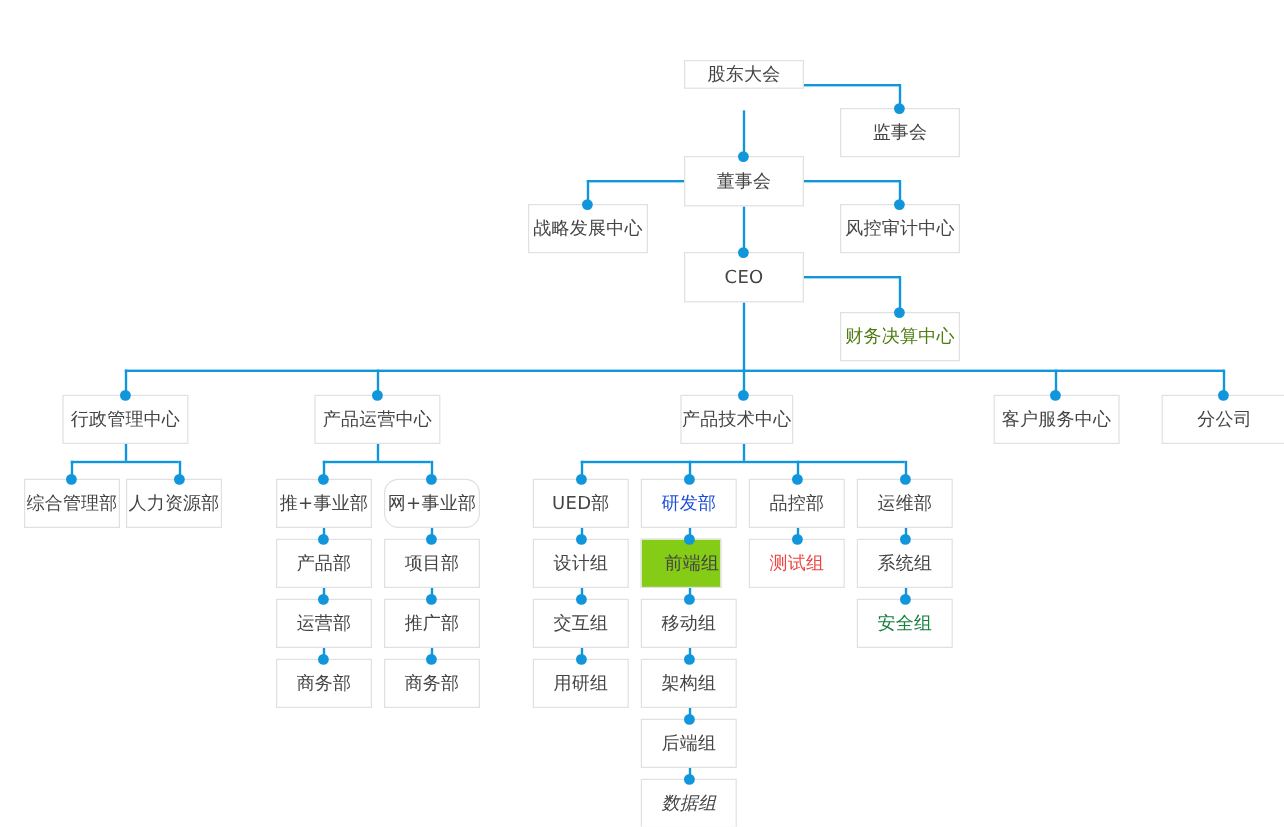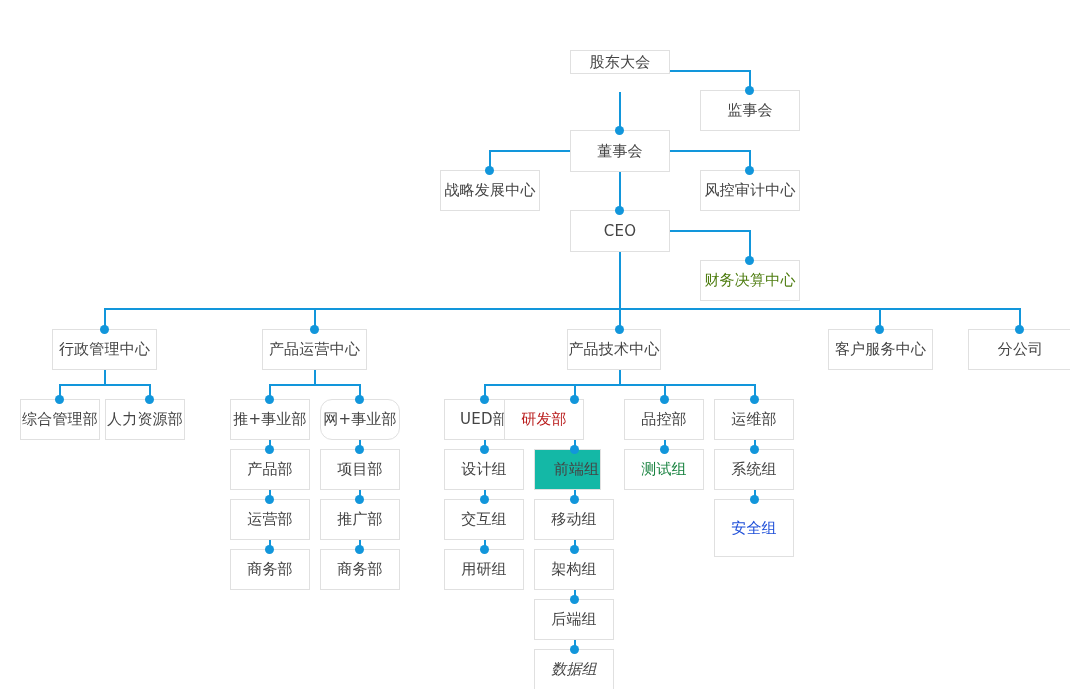--- a/index.html
+++ b/index.html
@@ -120,30 +120,30 @@
       <div class="node" style="left: 105px; top: 399px; width: 80px; height: 41px; border-color: rgb(224, 224, 224); background: rgb(255, 255, 255); color: rgb(68, 68, 68);">人力资源部</div>
       <div class="node" style="left: 230px; top: 399px; width: 80px; height: 41px; border-color: rgb(224, 224, 224); background: rgb(255, 255, 255); color: rgb(68, 68, 68);">推+事业部</div>
       <div class="node" style="left: 320px; top: 399px; width: 80px; height: 41px; border-color: rgb(224, 224, 224); background: rgb(255, 255, 255); color: rgb(68, 68, 68); border-radius: 12px;">网+事业部</div>
       <div class="node" style="left: 230px; top: 449px; width: 80px; height: 41px; border-color: rgb(224, 224, 224); background: rgb(255, 255, 255); color: rgb(68, 68, 68);">产品部</div>
       <div class="node" style="left: 320px; top: 449px; width: 80px; height: 41px; border-color: rgb(224, 224, 224); background: rgb(255, 255, 255); color: rgb(68, 68, 68);">项目部</div>
       <div class="node" style="left: 230px; top: 499px; width: 80px; height: 41px; border-color: rgb(224, 224, 224); background: rgb(255, 255, 255); color: rgb(68, 68, 68);">运营部</div>
       <div class="node" style="left: 320px; top: 499px; width: 80px; height: 41px; border-color: rgb(224, 224, 224); background: rgb(255, 255, 255); color: rgb(68, 68, 68);">推广部</div>
       <div class="node" style="left: 230px; top: 549px; width: 80px; height: 41px; border-color: rgb(224, 224, 224); background: rgb(255, 255, 255); color: rgb(68, 68, 68);">商务部</div>
       <div class="node" style="left: 320px; top: 549px; width: 80px; height: 41px; border-color: rgb(224, 224, 224); background: rgb(255, 255, 255); color: rgb(68, 68, 68);">商务部</div>
       <div class="node" style="left: 444px; top: 399px; width: 80px; height: 41px; border-color: rgb(224, 224, 224); background: rgb(255, 255, 255); color: rgb(68, 68, 68);">UED部</div>
-      <div class="node" style="left: 504px; top: 399px; width: 80px; height: 41px; border-color: rgb(224, 224, 224); background: rgb(255, 255, 255); color: #b91c1c;">研发部</div>
+      <div class="node" style="left: 534px; top: 399px; width: 80px; height: 41px; border-color: rgb(224, 224, 224); background: rgb(255, 255, 255); color: #1d4ed8;">研发部</div>
       <div class="node" style="left: 624px; top: 399px; width: 80px; height: 41px; border-color: rgb(224, 224, 224); background: rgb(255, 255, 255); color: rgb(68, 68, 68);">品控部</div>
       <div class="node" style="left: 714px; top: 399px; width: 80px; height: 41px; border-color: rgb(224, 224, 224); background: rgb(255, 255, 255); color: rgb(68, 68, 68);">运维部</div>
       <div class="node" style="left: 444px; top: 449px; width: 80px; height: 41px; border-color: rgb(224, 224, 224); background: rgb(255, 255, 255); color: rgb(68, 68, 68);">设计组</div>
-      <div class="node" style="left: 534px; top: 449px; width: 67px; height: 41px; border-color: rgb(224, 224, 224); background: #14b8a6; color: rgb(68, 68, 68); padding-left: 18px;">前端组</div>
-      <div class="node" style="left: 624px; top: 449px; width: 80px; height: 41px; border-color: rgb(224, 224, 224); background: rgb(255, 255, 255); color: #15803d;">测试组</div>
+      <div class="node" style="left: 534px; top: 449px; width: 67px; height: 41px; border-color: rgb(224, 224, 224); background: #84cc16; color: rgb(68, 68, 68); padding-left: 18px;">前端组</div>
+      <div class="node" style="left: 624px; top: 449px; width: 80px; height: 41px; border-color: rgb(224, 224, 224); background: rgb(255, 255, 255); color: #ef4444;">测试组</div>
       <div class="node" style="left: 714px; top: 449px; width: 80px; height: 41px; border-color: rgb(224, 224, 224); background: rgb(255, 255, 255); color: rgb(68, 68, 68);">系统组</div>
       <div class="node" style="left: 444px; top: 499px; width: 80px; height: 41px; border-color: rgb(224, 224, 224); background: rgb(255, 255, 255); color: rgb(68, 68, 68);">交互组</div>
       <div class="node" style="left: 534px; top: 499px; width: 80px; height: 41px; border-color: rgb(224, 224, 224); background: rgb(255, 255, 255); color: rgb(68, 68, 68);">移动组</div>
-      <div class="node" style="left: 714px; top: 499px; width: 80px; height: 58px; border-color: rgb(224, 224, 224); background: rgb(255, 255, 255); color: #1d4ed8;">安全组</div>
+      <div class="node" style="left: 714px; top: 499px; width: 80px; height: 41px; border-color: rgb(224, 224, 224); background: rgb(255, 255, 255); color: #15803d;">安全组</div>
       <div class="node" style="left: 444px; top: 549px; width: 80px; height: 41px; border-color: rgb(224, 224, 224); background: rgb(255, 255, 255); color: rgb(68, 68, 68);">用研组</div>
       <div class="node" style="left: 534px; top: 549px; width: 80px; height: 41px; border-color: rgb(224, 224, 224); background: rgb(255, 255, 255); color: rgb(68, 68, 68);">架构组</div>
       <div class="node" style="left: 534px; top: 599px; width: 80px; height: 41px; border-color: rgb(224, 224, 224); background: rgb(255, 255, 255); color: rgb(68, 68, 68);">后端组</div>
       <div class="node" style="left: 534px; top: 649px; width: 80px; height: 41px; border-color: rgb(224, 224, 224); background: rgb(255, 255, 255); color: rgb(68, 68, 68); font-style: italic;">数据组</div>
     </div>
   <div id="dot-layer">
       <div class="dot" style="background: rgb(18, 150, 219); left: 744.5px; top: 85.5px;"></div>
       <div class="dot" style="background: rgb(18, 150, 219); left: 614.5px; top: 125.5px;"></div>
       <div class="dot" style="background: rgb(18, 150, 219); left: 484.5px; top: 165.5px;"></div>
       <div class="dot" style="background: rgb(18, 150, 219); left: 744.5px; top: 165.5px;"></div>

